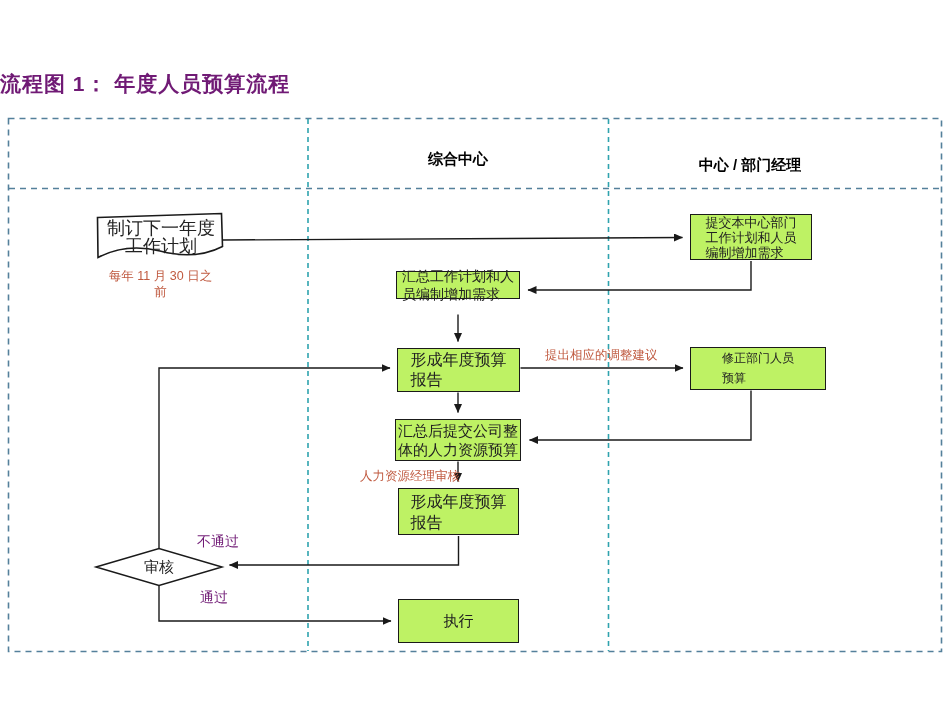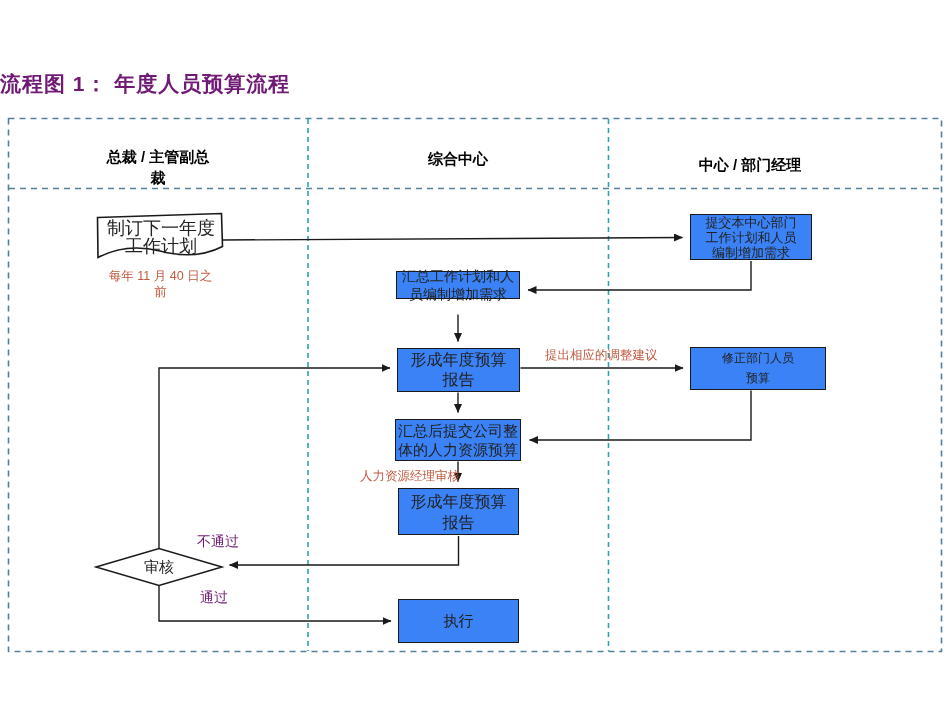--- a/index.html
+++ b/index.html
@@ -10,23 +10,23 @@
   .abs{position:absolute;}
   #title{
     left:0;top:70px;width:888px;
     font-size:21px;font-weight:bold;color:#701a75;letter-spacing:1px;
   }
   .lane-header{
     font-size:15px;font-weight:bold;color:#000;text-align:center;
     white-space:pre-line;line-height:21px;
   }
   .flow-box{
-    background:#3b82f6;border:1.5px solid #1a1a1a;box-sizing:border-box;
+    background:#bef264;border:1.5px solid #1a1a1a;box-sizing:border-box;
     display:flex;align-items:center;justify-content:center;
-    text-align:center;white-space:pre-line;color:#222;
+    text-align:left;white-space:pre-line;color:#222;
   }
   .node-text{
     text-align:center;white-space:pre-line;color:#222;
   }
   .red-note{
     color:#C05A40;font-size:12.5px;line-height:16px;text-align:center;
     white-space:pre-line;
   }
   .branch-label{font-size:14px;color:#701a75;white-space:nowrap;margin-left:16px;}
   svg{position:absolute;left:0;top:0;}
@@ -63,29 +63,27 @@
       <path d="M458,392.5 L458,412.5" marker-end="url(#ah)"></path>
       <path d="M458,461.5 L458,481.5" marker-end="url(#ah)"></path>
       <path d="M458.5,536 L458.5,565 L229.5,565" marker-end="url(#ah)"></path>
       <path d="M159,548 L159,368 L390,368" marker-end="url(#ah)"></path>
       <path d="M159,586 L159,621 L391,621" marker-end="url(#ah)"></path>
     </g>
   </svg>
 
   <div id="title" class="abs">流程图 1： 年度人员预算流程</div>
 
-  <div class="abs lane-header" style="left:78px;top:146px;width:160px;">总裁 / 主管副总
-裁</div>
   <div class="abs lane-header" style="left:378px;top:149px;width:160px;font-family:Liberation Serif, serif;">综合中心</div>
   <div class="abs lane-header" style="left:670px;top:154px;width:160px;">中心 / 部门经理</div>
 
   <div class="abs node-text" style="left:99px;top:219px;width:124px;font-size:18px;line-height:18px;">制订下一年度
 工作计划</div>
 
-  <div class="abs red-note" style="left:97px;top:268px;width:127px;">每年 11 月 40 日之
+  <div class="abs red-note" style="left:97px;top:268px;width:127px;">每年 11 月 30 日之
 前</div>
   <div class="abs red-note" style="left:545px;top:347px;white-space:nowrap;">提出相应的调整建议</div>
   <div class="abs red-note" style="left:360px;top:468px;white-space:nowrap;">人力资源经理审核</div>
 
   <div class="abs flow-box" style="left:690px;top:214px;width:122px;height:46px;font-size:13px;line-height:15px;">提交本中心部门
 工作计划和人员
 编制增加需求</div>
   <div class="abs flow-box" style="left:396px;top:271px;width:124px;height:28px;font-size:14px;line-height:18.5px;">汇总工作计划和人
 员编制增加需求</div>
   <div class="abs flow-box" style="left:397px;top:348px;width:123px;height:44px;font-size:16px;line-height:20.5px;">形成年度预算

